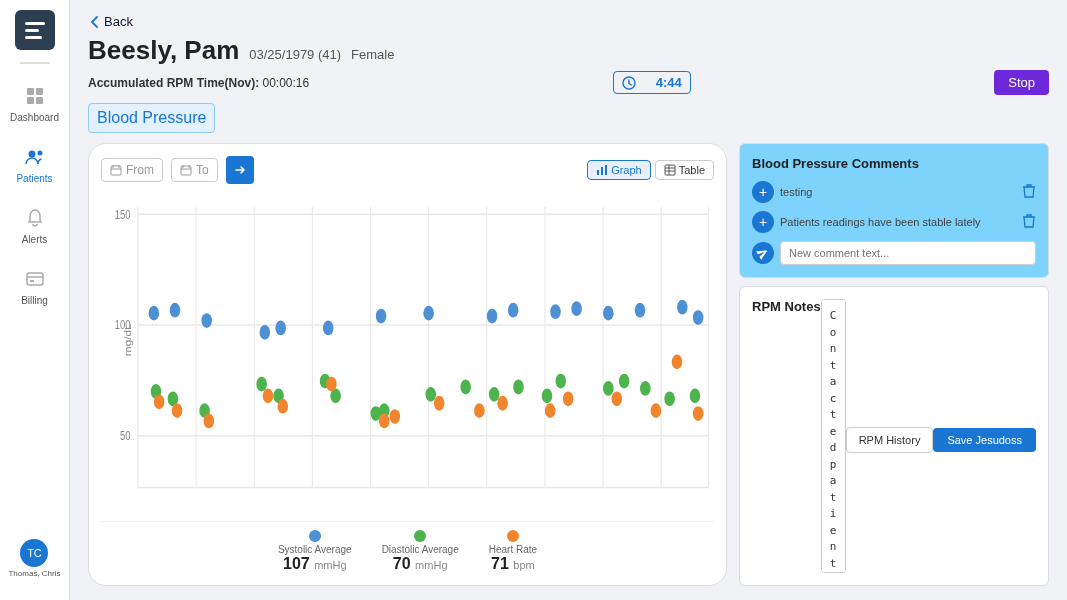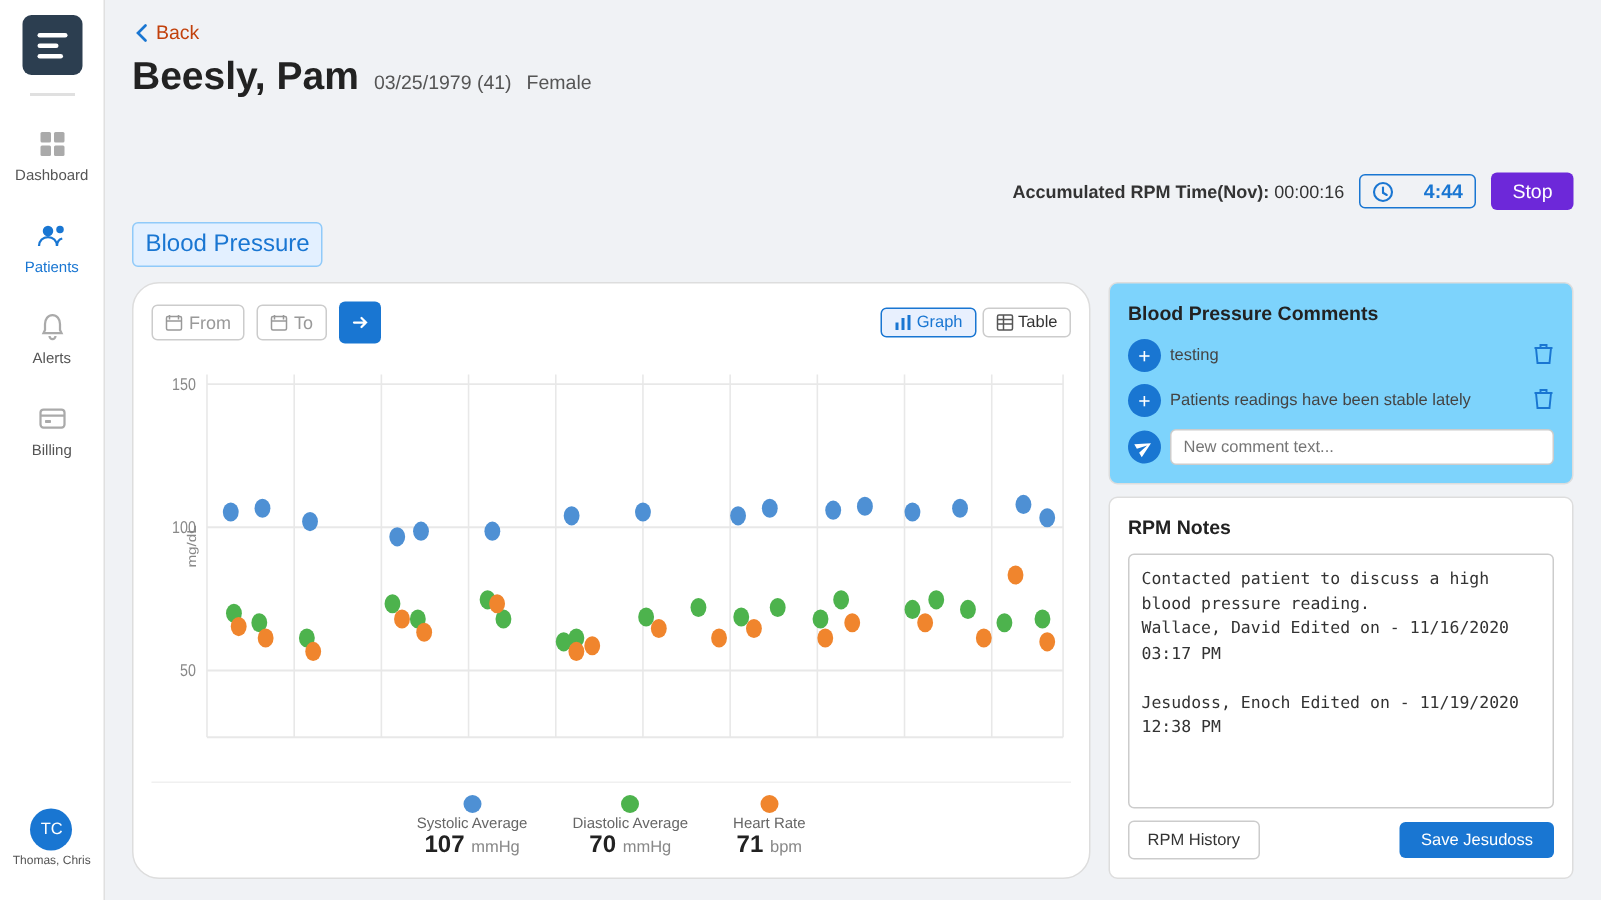--- a/index.html
+++ b/index.html
@@ -55,21 +55,21 @@
       overflow: hidden;
     }
 
     
     .header-row {
       display: flex;
       align-items: center;
       justify-content: space-between;
       margin-bottom: 6px;
     }
-    .back-link { display: flex; align-items: flex-end; color: #c2410c; font-size: 13px; cursor: pointer; }
+    .back-link { display: flex; align-items: flex-end; color: #0f172a; font-size: 13px; cursor: pointer; }
     .back-link span { margin-left: 2px; }
     .header-actions { display: flex; align-items: center; gap: 8px; }
     .video-call-btn {
       display: flex; align-items: center; gap: 5px;
       border: 1px solid #ccc; background: #fff;
       padding: 6px 12px; border-radius: 4px;
       font-size: 12px; cursor: pointer; color: #333;
     }
     .alerts-settings-btn {
       background: #1976d2; color: #fff;
@@ -78,21 +78,21 @@
     }
 
     .patient-name-row {
       display: flex; align-items: baseline; gap: 10px; margin-bottom: 4px;
     }
     .patient-name { font-size: 26px; font-weight: 700; color: #222; }
     .patient-meta { font-size: 13px; color: #555; }
 
     
     .timer-row {
-      display: flex; align-items: center; justify-content: flex-end; gap: 10px; margin-bottom: 8px; margin-top: 45px;
+      display: flex; align-items: center; justify-content: space-between; gap: 10px; margin-bottom: 8px;
     }
     .rpm-time { font-size: 12px; color: #333; }
     .rpm-time strong { font-weight: 600; }
     .timer-display {
       display: flex; align-items: center; gap: 20px;
       border: 1px solid #1976d2; padding: 3px 8px; border-radius: 4px;
       color: #1976d2; font-size: 13px; font-weight: 600;
     }
     .stop-btn {
       background: #6d28d9; color: #fff;
@@ -174,21 +174,21 @@
       width: 22px; height: 22px; background: #1976d2; border-radius: 50%;
       display: flex; align-items: center; justify-content: center;
       color: #fff; font-size: 12px; cursor: pointer; flex-shrink: 0;
       transform: rotate(-30deg);
     }
     .comment-input {
       flex: 1; border: 1px solid #ccc; border-radius: 4px; padding: 5px 8px; font-size: 11px;
     }
 
     .notes-section {
-      background: #fff; border: 1px solid #ddd; border-radius: 6px; padding: 12px; flex: 1; display: flex; flex-direction: column;
+      background: #fff; border: 1px solid #ddd; border-radius: 6px; padding: 12px; flex: 1; display: flex; flex-direction: row;
     }
     .notes-textarea {
       flex: 1; border: 1px solid #ccc; border-radius: 4px; padding: 8px; font-size: 11px;
       resize: none; color: #333; line-height: 1.5; min-height: 80px;
     }
     .notes-footer { display: flex; justify-content: space-between; align-items: center; margin-top: 8px; }
     .rpm-history-btn {
       border: 1px solid #ccc; background: #fff; padding: 6px 12px;
       border-radius: 4px; font-size: 11px; cursor: pointer; color: #333;
     }

